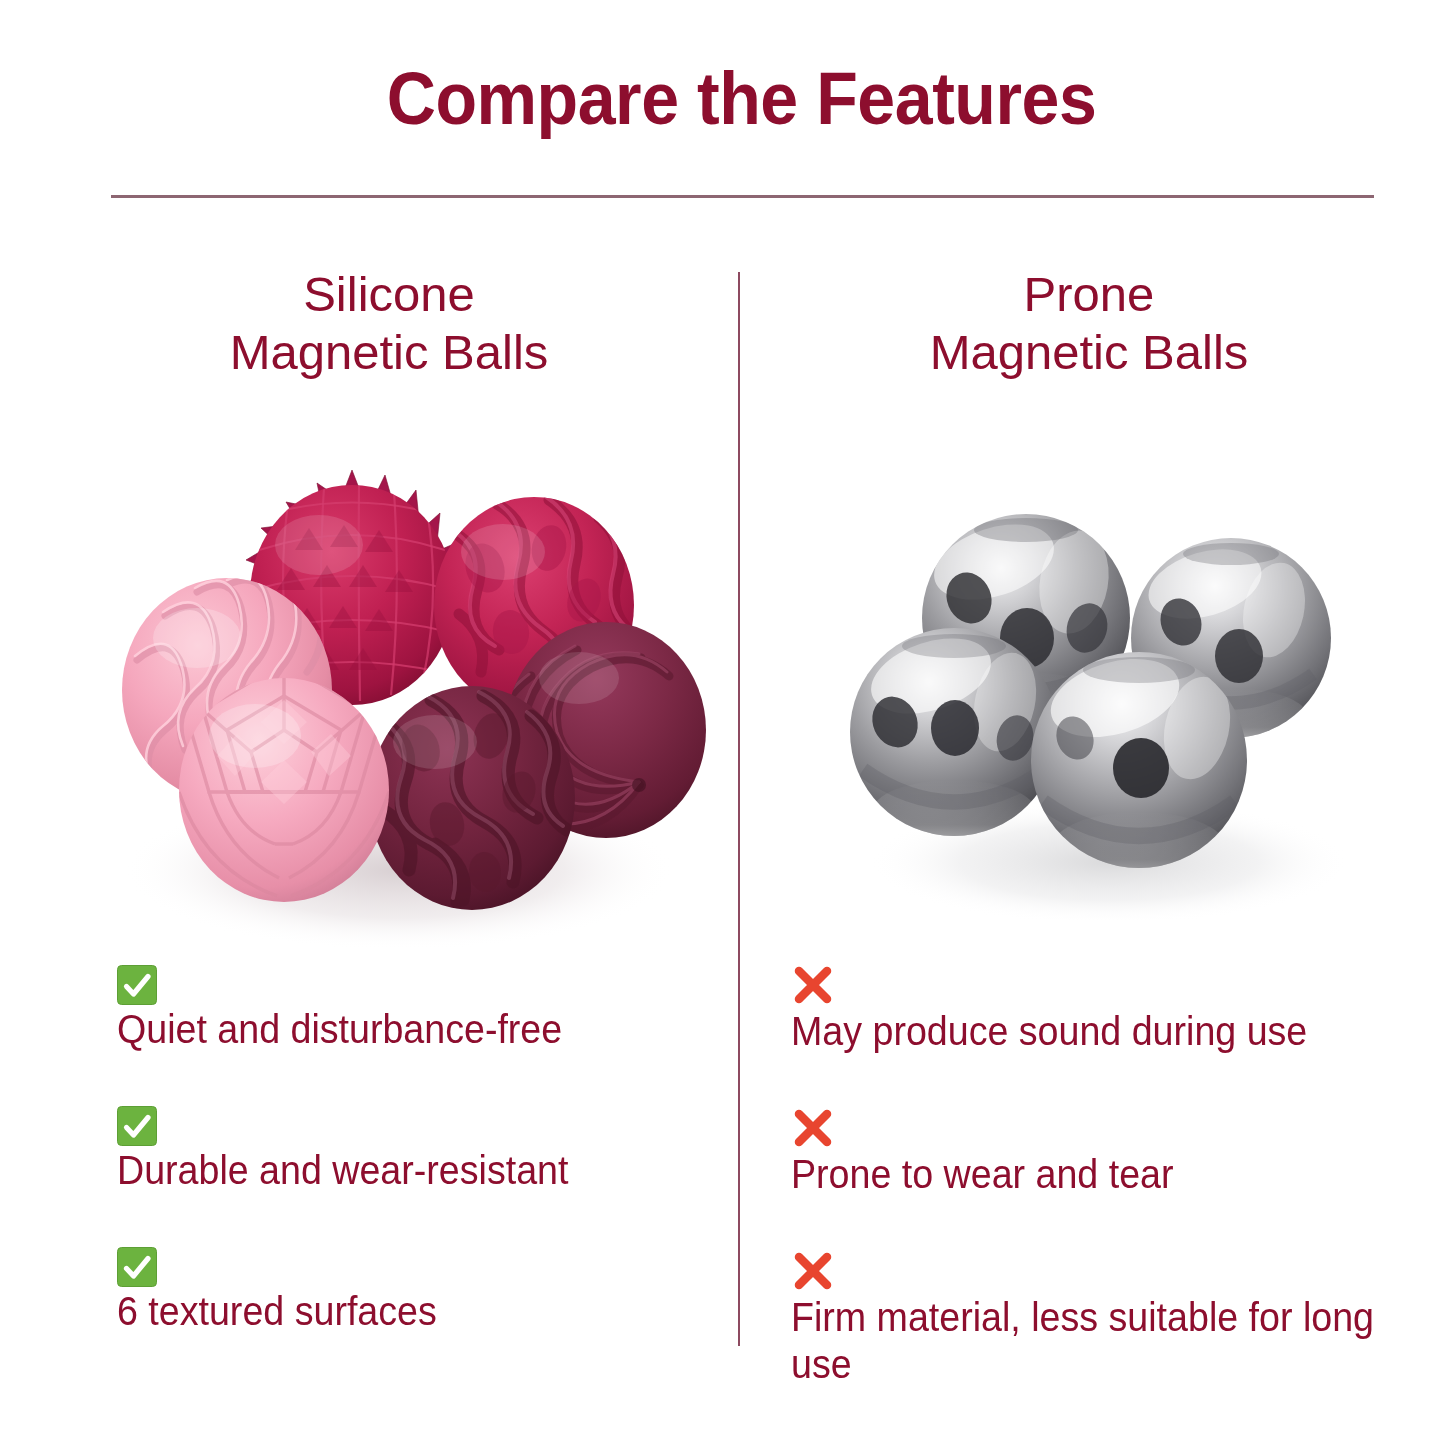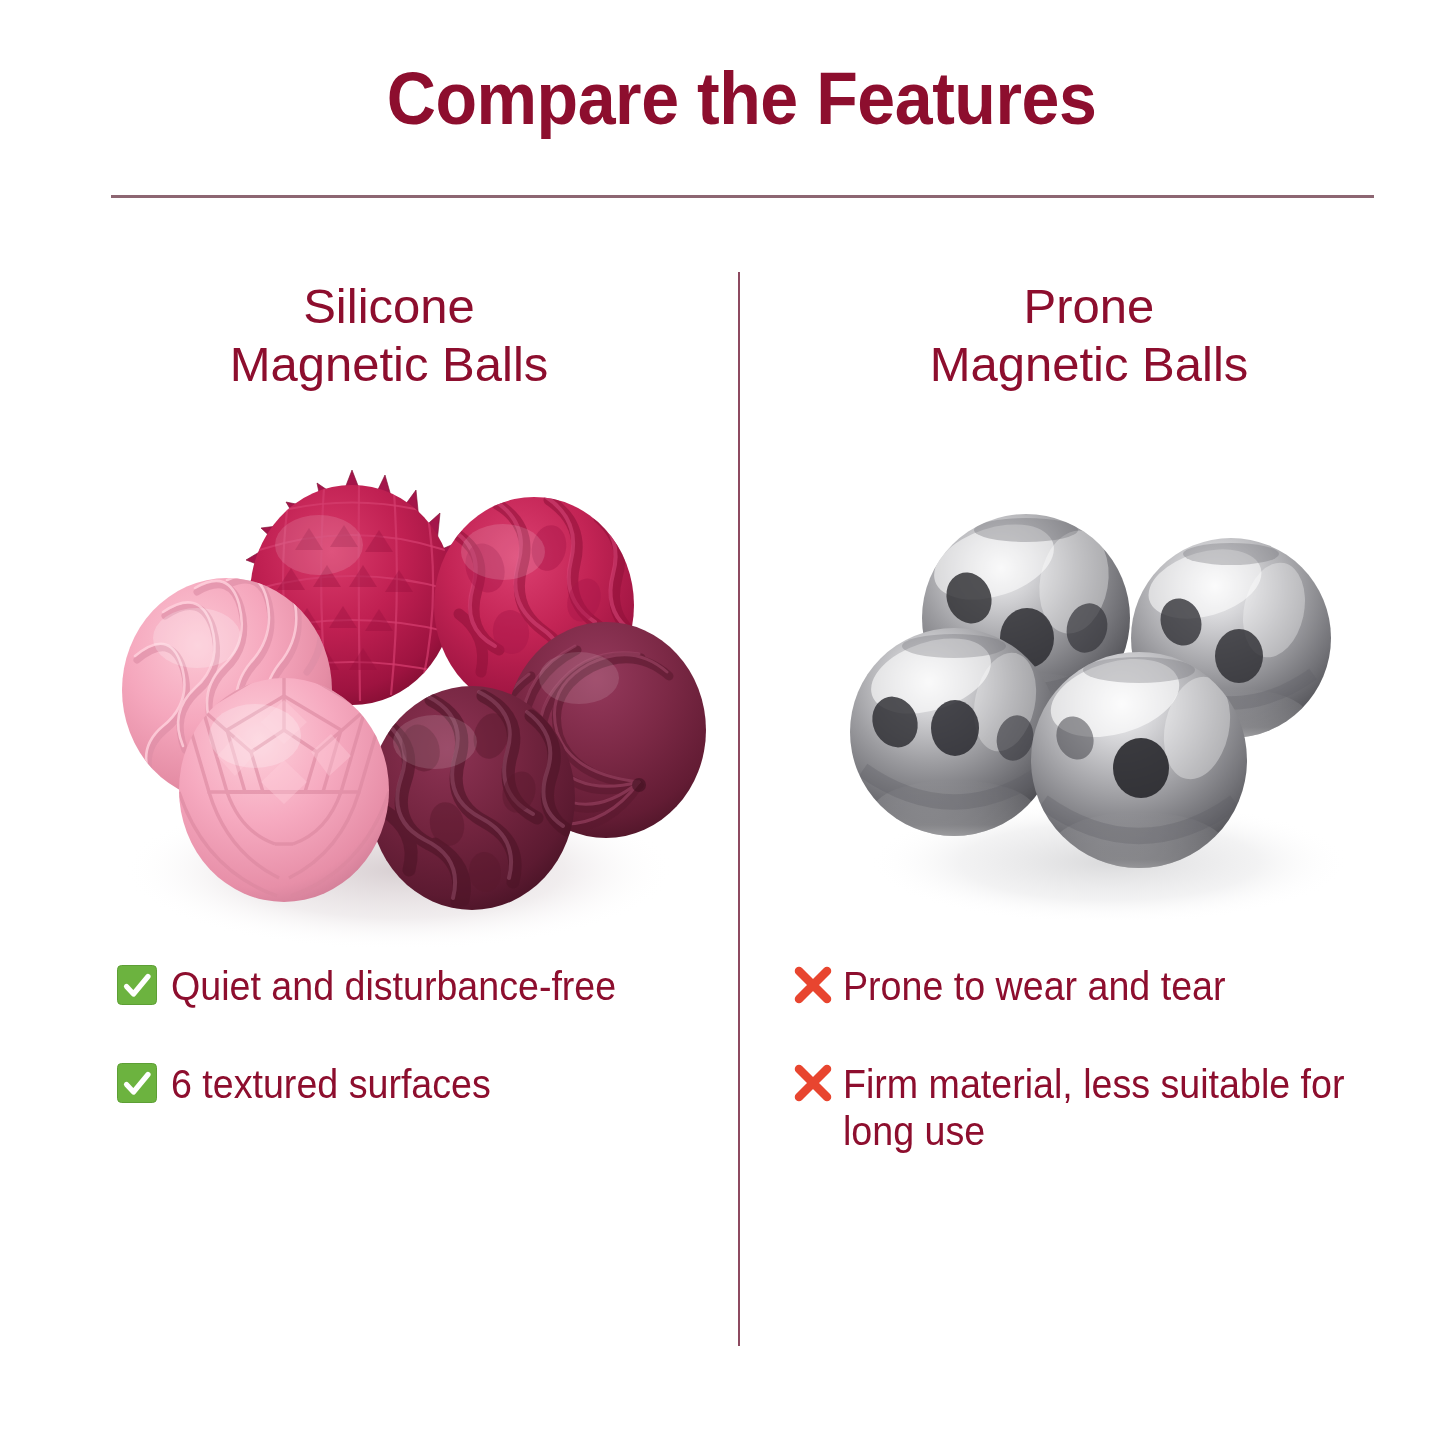--- a/index.html
+++ b/index.html
@@ -53,21 +53,21 @@
     left: 719px;
     top: 272px;
     width: 2px;
     height: 1074px;
     background: #8d4a60;
   }
 
   
   .col-header {
     position: absolute;
-    top: 277px;
+    top: 265px;
     text-align: center;
     font-family: "Liberation Sans", sans-serif;
     font-weight: normal;
     font-size: 49px;
     line-height: 58px;
     color: #8d0e2e;
   }
   #col-header-left  { left: 60px;  width: 620px; }
   #col-header-right { left: 760px; width: 620px; }
   .col-header .l1 { display: block; }
@@ -95,20 +95,21 @@
     position: absolute;
     top: 962px;
   }
   #list-left  { left: 98px;  width: 610px; }
   #list-right { left: 772px; width: 640px; }
 
   .feature-row {
     display: flex;
     align-items: flex-start;
     margin-bottom: 50px;
+    flex-direction: column;
   }
   #list-left .feature-row  { margin-bottom: 50px; }
   #list-right .feature-row { margin-bottom: 50px; }
   #list-right .feature-row.tight { margin-bottom: 4px; }
 
   .feature-text {
     font-family: "Liberation Sans", sans-serif;
     font-size: 40px;
     line-height: 47px;
     color: #8d0e2e;
@@ -533,34 +534,47 @@
   <div id="list-left" class="feature-list">
 
     <div class="feature-row">
       <svg class="check-badge" viewBox="0 0 40 40">
         <rect x="0.5" y="0.5" width="39" height="39" rx="4" ry="4" fill="#6cb33f" stroke="#5d9f35" stroke-width="1"></rect>
         <path d="M9.5 21.5 L16.5 29 L31 11.5" fill="none" stroke="#ffffff" stroke-width="5.2" stroke-linecap="round" stroke-linejoin="round"></path>
       </svg>
       <span class="feature-text">Quiet and disturbance-free</span>
     </div>
 
+    <div class="feature-row">
+      <svg class="check-badge" viewBox="0 0 40 40">
+        <rect x="0.5" y="0.5" width="39" height="39" rx="4" ry="4" fill="#6cb33f" stroke="#5d9f35" stroke-width="1"></rect>
+        <path d="M9.5 21.5 L16.5 29 L31 11.5" fill="none" stroke="#ffffff" stroke-width="5.2" stroke-linecap="round" stroke-linejoin="round"></path>
+      </svg>
+      <span class="feature-text">Durable and wear-resistant</span>
+    </div>
 
 
     <div class="feature-row">
       <svg class="check-badge" viewBox="0 0 40 40">
         <rect x="0.5" y="0.5" width="39" height="39" rx="4" ry="4" fill="#6cb33f" stroke="#5d9f35" stroke-width="1"></rect>
         <path d="M9.5 21.5 L16.5 29 L31 11.5" fill="none" stroke="#ffffff" stroke-width="5.2" stroke-linecap="round" stroke-linejoin="round"></path>
       </svg>
       <span class="feature-text">6 textured surfaces</span>
     </div>
 
   </div>
 
   <div id="list-right" class="feature-list">
 
+    <div class="feature-row">
+      <svg class="cross-mark" viewBox="0 0 44 44">
+        <path d="M8 8 L36 36 M36 8 L8 36" fill="none" stroke="#e8452f" stroke-width="8.5" stroke-linecap="round"></path>
+      </svg>
+      <span class="feature-text">May produce sound during use</span>
+    </div>
 
     <div class="feature-row">
       <svg class="cross-mark" viewBox="0 0 44 44">
         <path d="M8 8 L36 36 M36 8 L8 36" fill="none" stroke="#e8452f" stroke-width="8.5" stroke-linecap="round"></path>
       </svg>
       <span class="feature-text">Prone to wear and tear</span>
     </div>
 
     <div class="feature-row tight">
       <svg class="cross-mark" viewBox="0 0 44 44">

